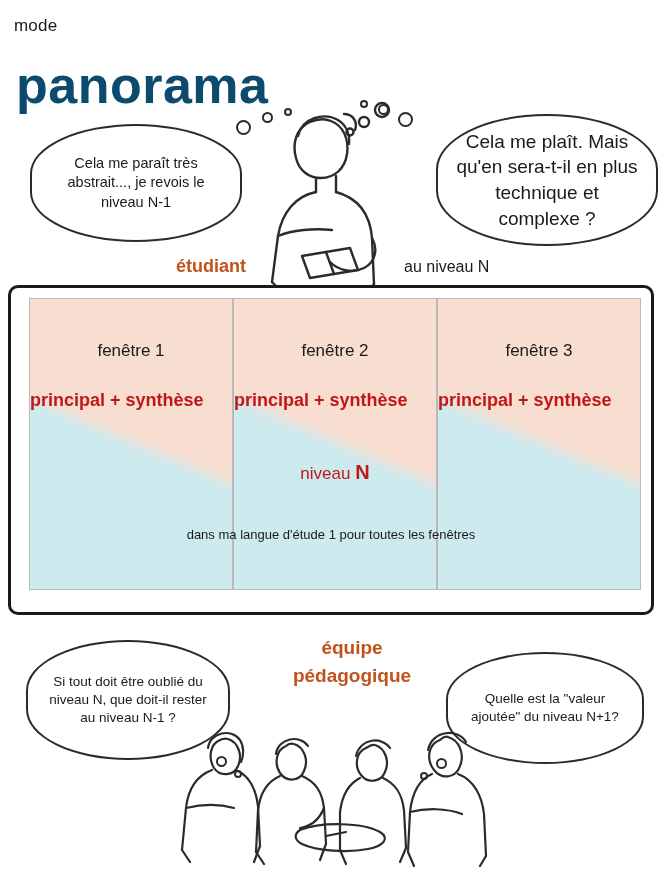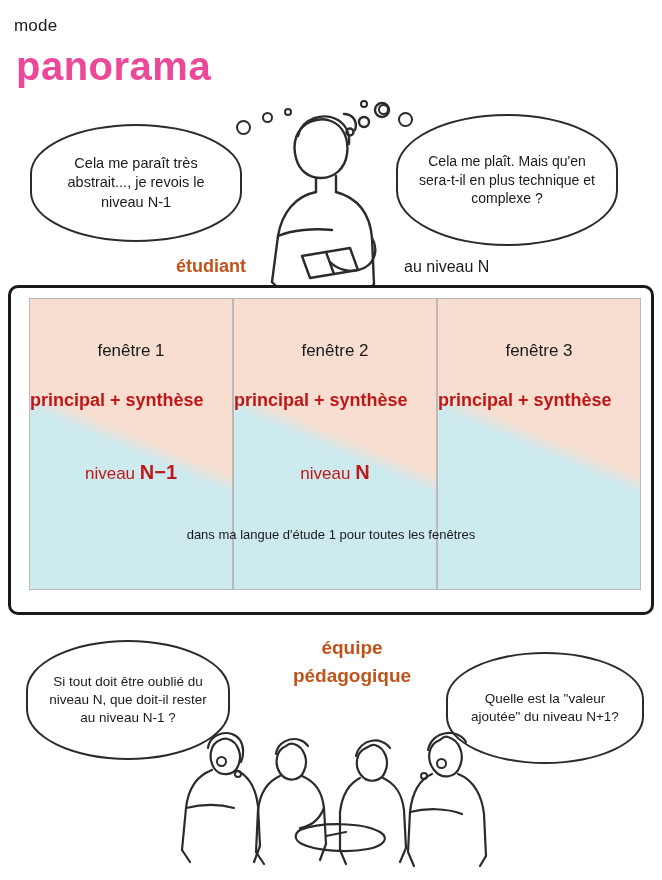--- a/index.html
+++ b/index.html
@@ -21,24 +21,24 @@
     position: absolute;
     left: 14px;
     top: 16px;
     font-size: 17px;
     color: #1a1a1a;
     letter-spacing: .2px;
   }
   .panorama-title {
     position: absolute;
     left: 16px;
-    top: 44px;
-    font-size: 40px;
-    font-weight: bold;
-    color: #ec4899;
+    top: 55px;
+    font-size: 52px;
+    font-weight: bold;
+    color: #0c4a6e;
     letter-spacing: .5px;
   }
 
   
   .bubble {
     position: absolute;
     background: #ffffff;
     border: 2px solid #2b2b2b;
     border-radius: 50% / 42%;
     display: flex;
@@ -57,23 +57,23 @@
     border-radius: 50%;
     box-sizing: border-box;
   }
 
   #bubble-student-left {
     left: 30px; top: 124px;
     width: 212px; height: 118px;
     font-size: 14.5px;
   }
   #bubble-student-right {
-    left: 396px; top: 114px;
+    left: 436px; top: 114px;
     width: 222px; height: 132px;
-    font-size: 14px;
+    font-size: 19px;
   }
   #bubble-team-left {
     left: 26px; top: 640px;
     width: 204px; height: 120px;
     font-size: 13.5px;
   }
   #bubble-team-right {
     left: 446px; top: 652px;
     width: 198px; height: 112px;
     font-size: 13.5px;
@@ -229,23 +229,20 @@
 <div class="role-student-level">au niveau N</div>
 
 <div class="panel">
   <div class="windows-row">
 
     <div class="window">
       <div class="win-title">fenêtre 1</div>
       <div class="win-main">
         <span>principal</span>
         <span>+ synthèse</span>
-      </div>
-      <div class="win-level">
-        <span>niveau </span><b>N−1</b>
       </div>
     </div>
 
     <div class="window">
       <div class="win-title">fenêtre 2</div>
       <div class="win-main">
         <span>principal</span>
         <span>+ synthèse</span>
       </div>
       <div class="win-level">

